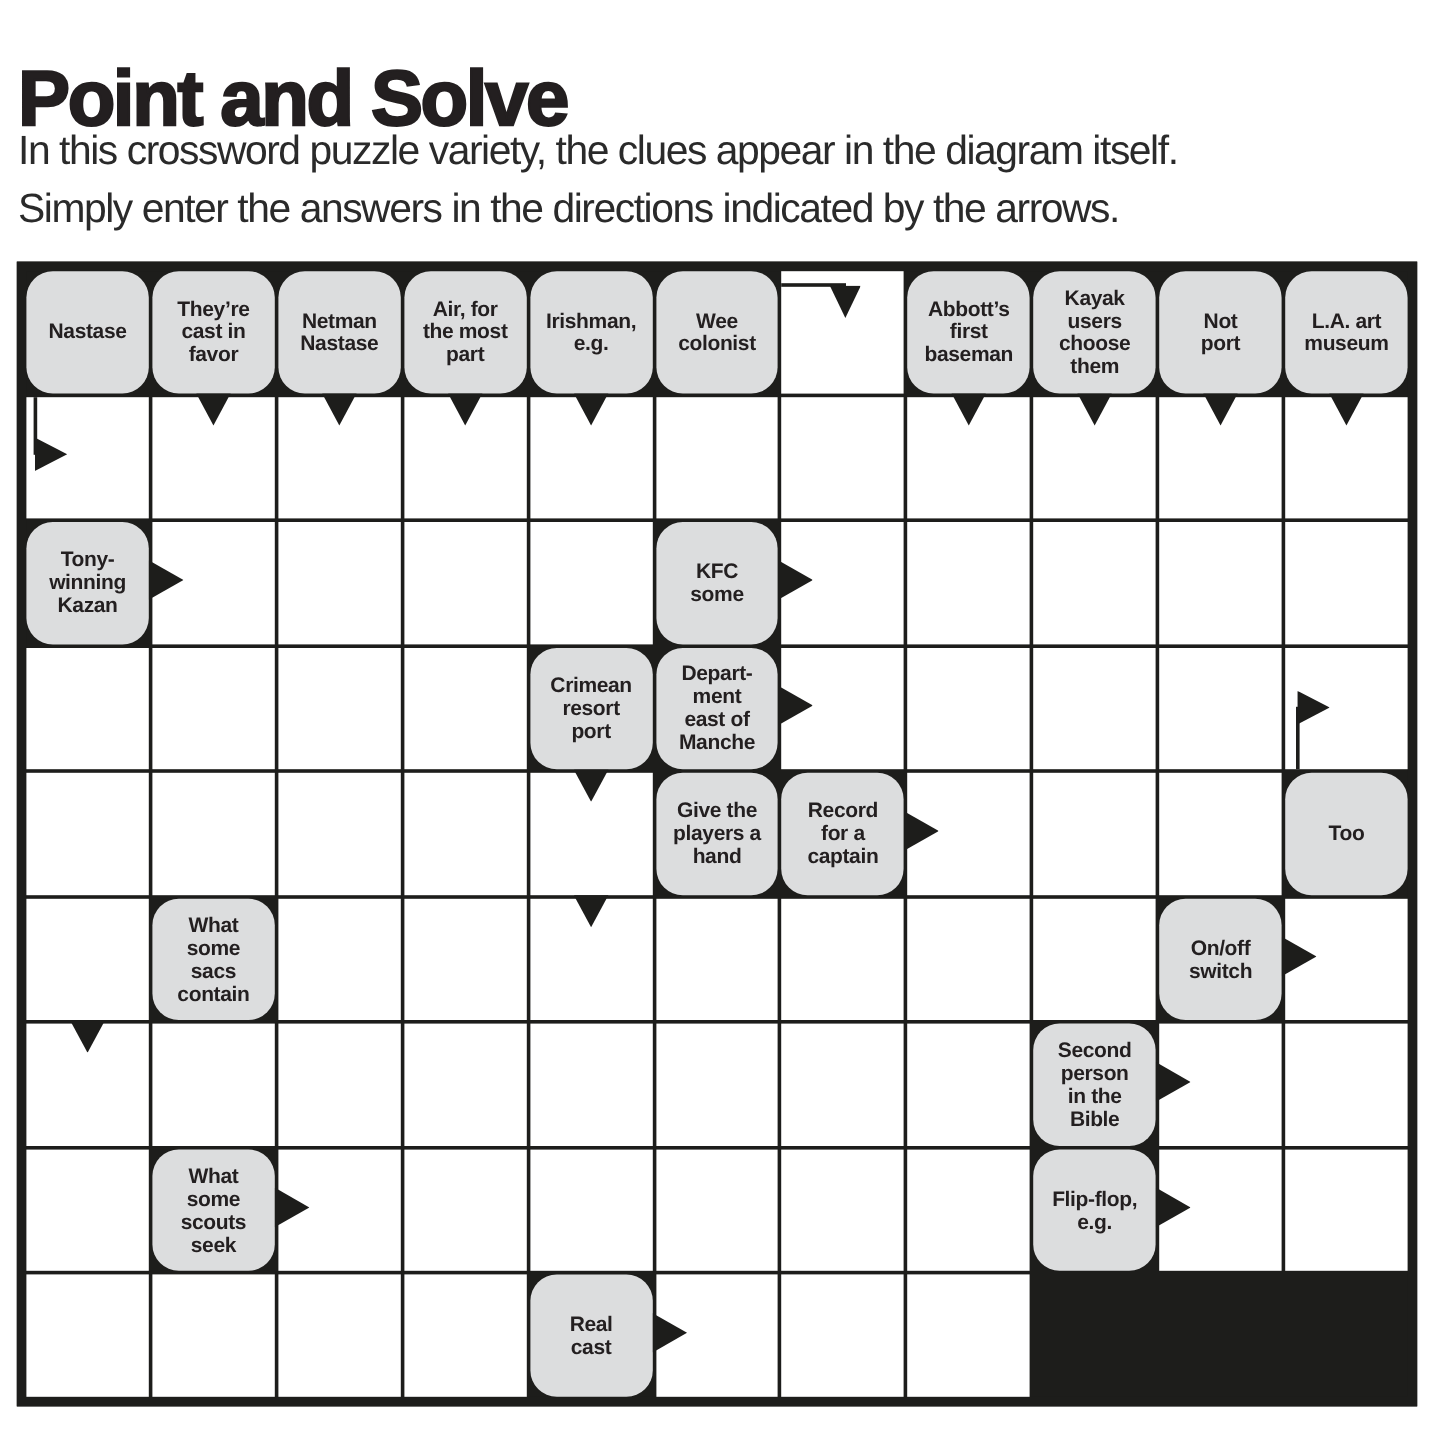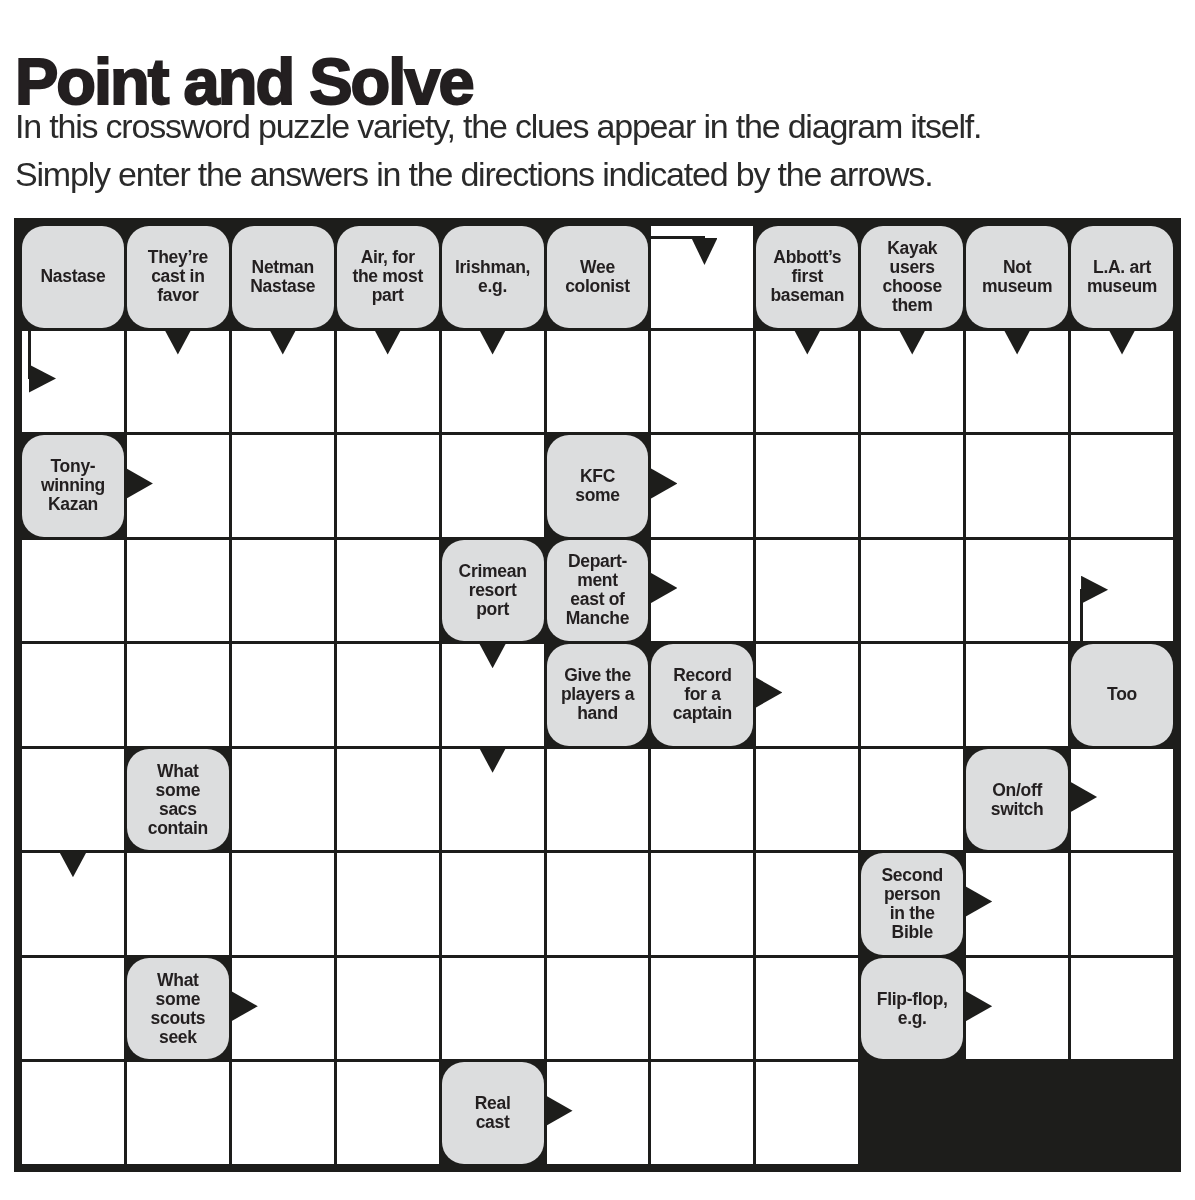--- a/index.html
+++ b/index.html
@@ -123,21 +123,21 @@
 baseman</span>
       </div>
       <div class="cell clue">
         <span class="clue-text">Kayak
 users
 choose
 them</span>
       </div>
       <div class="cell clue">
         <span class="clue-text">Not
-museum</span>
+port</span>
       </div>
       <div class="cell clue">
         <span class="clue-text">L.A. art
 museum</span>
       </div>
       <div class="cell">
         <div class="bend-line b-tr-line"></div>
         <div class="bend-head b-tr-head"></div>
       </div>
       <div class="cell">

